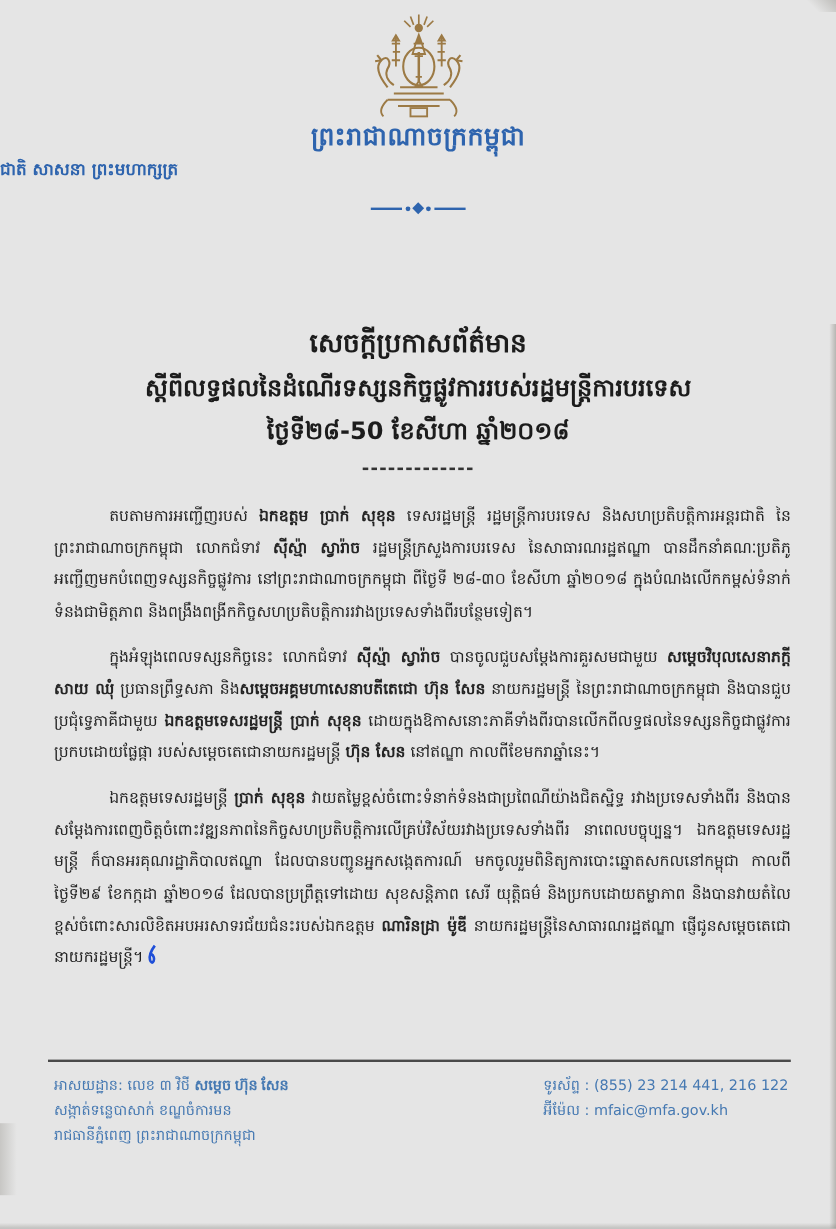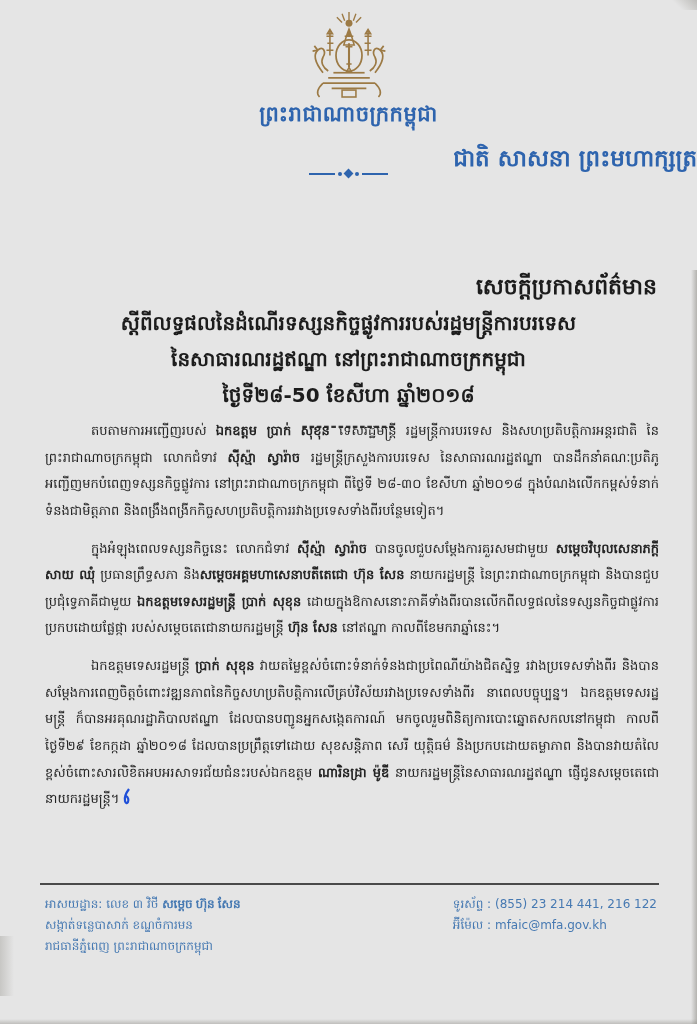--- a/index.html
+++ b/index.html
@@ -23,38 +23,38 @@
   .corner-tr{position:absolute;top:0;right:0;width:26px;height:10px;
     background:linear-gradient(225deg,rgba(130,128,120,.4),rgba(0,0,0,0) 70%);}
   .smudge-bl{position:absolute;left:0;bottom:28px;width:14px;height:60px;
     background:linear-gradient(to right,rgba(130,128,120,.30),rgba(0,0,0,0));}
 
   
   .crest-wrap{position:absolute;top:10px;left:0;width:100%;text-align:center;}
   .crest-wrap svg{display:inline-block;}
   .kingdom{position:absolute;top:100px;left:0;width:100%;text-align:center;
     color:#2e64ae;font-weight:bold;font-size:21px;letter-spacing:.5px;}
-  .motto{position:absolute;top:144px;left:0;width:100%;text-align:right;
-    color:#2e64ae;font-weight:bold;font-size:23px;}
+  .motto{position:absolute;top:132px;left:0;width:100%;text-align:left;
+    color:#2e64ae;font-weight:bold;font-size:14px;}
   .ornament{position:absolute;top:170px;left:0;width:100%;display:flex;
     justify-content:center;align-items:center;gap:3px;color:#2e64ae;}
   .ornament .bar{width:26px;height:2px;background:#2e64ae;}
   .ornament .dot{width:4px;height:4px;background:#2e64ae;border-radius:50%;}
   .ornament .diamond{width:7px;height:7px;background:#2e64ae;transform:rotate(45deg);}
 
   
   .ministry{position:absolute;top:170px;left:34px;width:238px;text-align:center;}
   .ministry .m1,.ministry .m2{color:#2e64ae;font-weight:bold;font-size:15px;line-height:1.55;}
   .ministry .dept{margin-top:10px;color:#171717;font-weight:bold;font-size:20px;
     text-decoration:underline;text-underline-offset:4px;}
 
   
   .title-block{position:absolute;top:268px;left:40px;right:40px;text-align:center;
     color:#1c1c1c;font-weight:bold;}
-  .title-block .t1{font-size:22px;line-height:1.7;text-align:right;}
+  .title-block .t1{font-size:22px;line-height:1.7;}
   .title-block .t2{font-size:20px;line-height:1.8;}
   .title-block .t3{font-size:20px;line-height:1.8;}
   .title-block .t4{font-size:20px;line-height:1.8;}
   .title-block .sep{font-size:15px;font-weight:bold;letter-spacing:1px;margin-top:4px;color:#333;}
 
   
   .body-text{position:absolute;top:418px;left:45px;right:38px;
     font-size:13px;line-height:2.05;text-align:justify;color:#242424;}
   .body-text p{margin:0 0 11px 0;text-indent:46px;}
   .body-text .b{font-weight:bold;}
@@ -129,21 +129,20 @@
       <span class="dot"></span>
       <span class="diamond"></span>
       <span class="dot"></span>
       <span class="bar"></span>
   </div>
 
 
   <div class="title-block">
     <div class="t1">សេចក្តីប្រកាសព័ត៌មាន</div>
     <div class="t2">ស្តីពីលទ្ធផលនៃដំណើរទស្សនកិច្ចផ្លូវការរបស់រដ្ឋមន្ត្រីការបរទេស</div>
-    <div class="t3">នៃសាធារណរដ្ឋឥណ្ឌា នៅព្រះរាជាណាចក្រកម្ពុជា</div>
     <div class="t4">ថ្ងៃទី២៨-50 ខែសីហា ឆ្នាំ២០១៨</div>
     <div class="sep">-------------</div>
   </div>
 
   <div class="body-text">
       <p><span>តបតាមការអញ្ជើញរបស់ </span><span class="b">ឯកឧត្តម ប្រាក់ សុខុន</span><span> ទេសរដ្ឋមន្ត្រី រដ្ឋមន្ត្រីការបរទេស និងសហប្រតិបត្តិការអន្តរជាតិ នៃព្រះរាជាណាចក្រកម្ពុជា លោកជំទាវ </span><span class="b">ស៊ីស្ម៉ា ស្វារ៉ាច</span><span> រដ្ឋមន្ត្រីក្រសួងការបរទេស នៃសាធារណរដ្ឋឥណ្ឌា បានដឹកនាំគណៈប្រតិភូអញ្ជើញមកបំពេញទស្សនកិច្ចផ្លូវការ នៅព្រះរាជាណាចក្រកម្ពុជា ពីថ្ងៃទី ២៨-៣០ ខែសីហា ឆ្នាំ២០១៨ ក្នុងបំណងលើកកម្ពស់ទំនាក់ទំនងជាមិត្តភាព និងពង្រឹងពង្រីកកិច្ចសហប្រតិបត្តិការរវាងប្រទេសទាំងពីរបន្ថែមទៀត។</span></p>
       <p><span>ក្នុងអំឡុងពេលទស្សនកិច្ចនេះ លោកជំទាវ </span><span class="b">ស៊ីស្ម៉ា ស្វារ៉ាច</span><span> បានចូលជួបសម្តែងការគួរសមជាមួយ </span><span class="b">សម្តេចវិបុលសេនាភក្តី សាយ ឈុំ</span><span> ប្រធានព្រឹទ្ធសភា និង</span><span class="b">សម្តេចអគ្គមហាសេនាបតីតេជោ ហ៊ុន សែន</span><span> នាយករដ្ឋមន្ត្រី នៃព្រះរាជាណាចក្រកម្ពុជា និងបានជួបប្រជុំទ្វេភាគីជាមួយ </span><span class="b">ឯកឧត្តមទេសរដ្ឋមន្ត្រី ប្រាក់ សុខុន</span><span> ដោយក្នុងឱកាសនោះភាគីទាំងពីរបានលើកពីលទ្ធផលនៃទស្សនកិច្ចជាផ្លូវការប្រកបដោយផ្លែផ្កា របស់សម្តេចតេជោនាយករដ្ឋមន្ត្រី </span><span class="b">ហ៊ុន សែន</span><span> នៅឥណ្ឌា កាលពីខែមករាឆ្នាំនេះ។</span></p>
       <p><span>ឯកឧត្តមទេសរដ្ឋមន្ត្រី </span><span class="b">ប្រាក់ សុខុន</span><span> វាយតម្លៃខ្ពស់ចំពោះទំនាក់ទំនងជាប្រពៃណីយ៉ាងជិតស្និទ្ធ រវាងប្រទេសទាំងពីរ និងបានសម្តែងការពេញចិត្តចំពោះវឌ្ឍនភាពនៃកិច្ចសហប្រតិបត្តិការលើគ្រប់វិស័យរវាងប្រទេសទាំងពីរ នាពេលបច្ចុប្បន្ន។ ឯកឧត្តមទេសរដ្ឋមន្ត្រី ក៏បានអរគុណរដ្ឋាភិបាលឥណ្ឌា ដែលបានបញ្ជូនអ្នកសង្កេតការណ៍ មកចូលរួមពិនិត្យការបោះឆ្នោតសកលនៅកម្ពុជា កាលពីថ្ងៃទី២៩ ខែកក្កដា ឆ្នាំ២០១៨ ដែលបានប្រព្រឹត្តទៅដោយ សុខសន្តិភាព សេរី យុត្តិធម៌ និងប្រកបដោយតម្លាភាព និងបានវាយតំលៃខ្ពស់ចំពោះសារលិខិតអបអរសាទរជ័យជំនះរបស់ឯកឧត្តម </span><span class="b">ណារិនដ្រា ម៉ូឌី</span><span> នាយករដ្ឋមន្ត្រីនៃសាធារណរដ្ឋឥណ្ឌា ផ្ញើជូនសម្តេចតេជោនាយករដ្ឋមន្ត្រី។</span><svg width="12" height="18" viewBox="0 0 12 18" class="pen-mark">
           <path d="M8 1 C 5 5, 3 9, 4 13 C 4.5 15, 6 16, 7 14 C 8 12, 7 9, 5 8" stroke="#1f4fd8" stroke-width="2.2" fill="none"></path>
         </svg></p>

